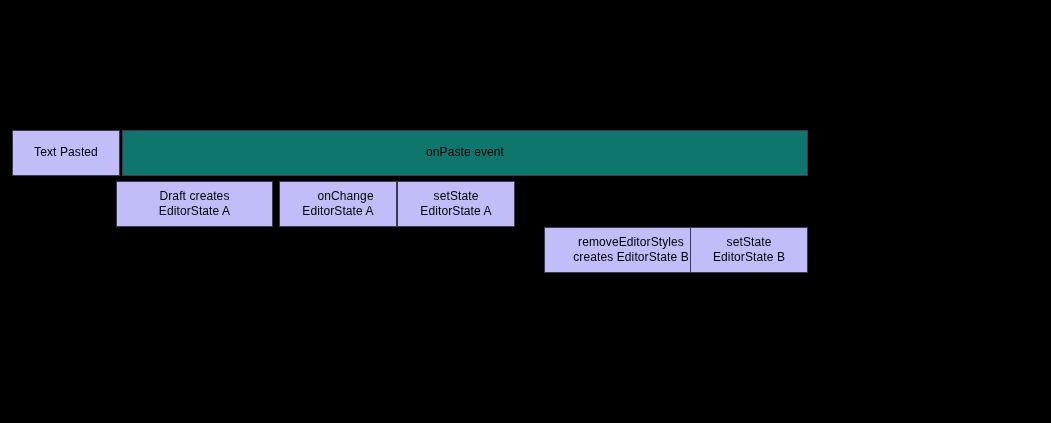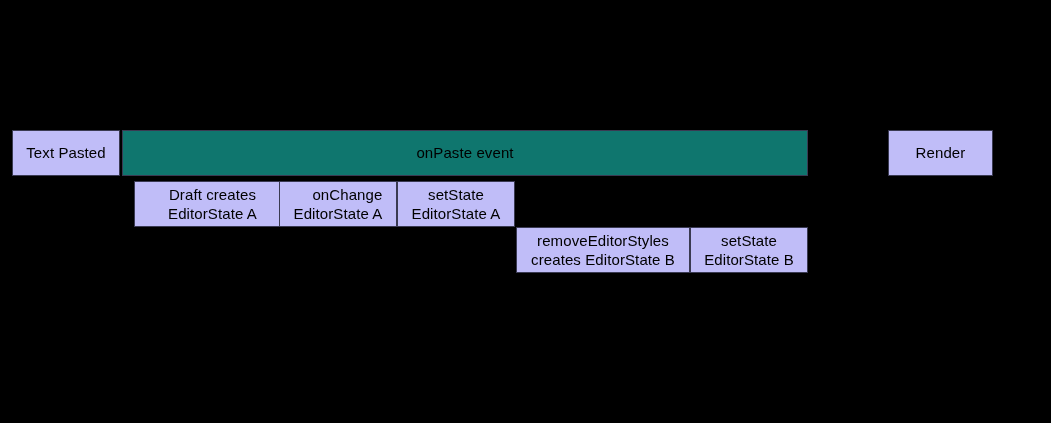--- a/index.html
+++ b/index.html
@@ -20,56 +20,55 @@
   }
   .box {
     position: absolute;
     box-sizing: border-box;
     border: 1px solid #3a3a52;
     display: flex;
     align-items: center;
     justify-content: center;
     text-align: center;
     color: #000000;
-    font-size: 15px;
+    font-size: 12px;
     line-height: 1.28;
     letter-spacing: 0.1px;
     white-space: pre-line;
     padding: 0 4px;
   }
   .purple { background: #c0bdf8; }
   .cyan   { background: #0f766e; }
 
   
   .r1 { top: 130px; height: 46px; }
   #box-text-pasted  { left: 12px;  width: 108px; }
   #box-onpaste      { left: 122px; width: 686px; }
   #box-render       { left: 888px; width: 105px; }
 
   
   .r2 { top: 181px; height: 46px; }
-  #box-draft-creates { left: 134px; width: 157px; }
+  #box-draft-creates { left: 116px; width: 157px; }
   #box-onchange      { left: 279px; width: 118px; text-align: right; }
   #box-setstate-a    { left: 397px; width: 118px; }
 
   
   .r3 { top: 227px; height: 46px; }
-  #box-remove-editor-styles { left: 516px; width: 174px; }
+  #box-remove-editor-styles { left: 544px; width: 174px; }
   #box-setstate-b           { left: 690px; width: 118px; }
 </style>
 </head>
 <body>
 
 <div id="canvas">
 
   <div class="box purple r1" id="box-text-pasted">Text Pasted</div>
 
   <div class="box cyan r1" id="box-onpaste">onPaste event</div>
 
-  <div class="box purple r1" id="box-render">Render</div>
 
   <div class="box purple r2" id="box-draft-creates">Draft creates
 EditorState A</div>
 
   <div class="box purple r2" id="box-onchange">onChange
 EditorState A</div>
 
   <div class="box purple r2" id="box-setstate-a">setState
 EditorState A</div>
 

